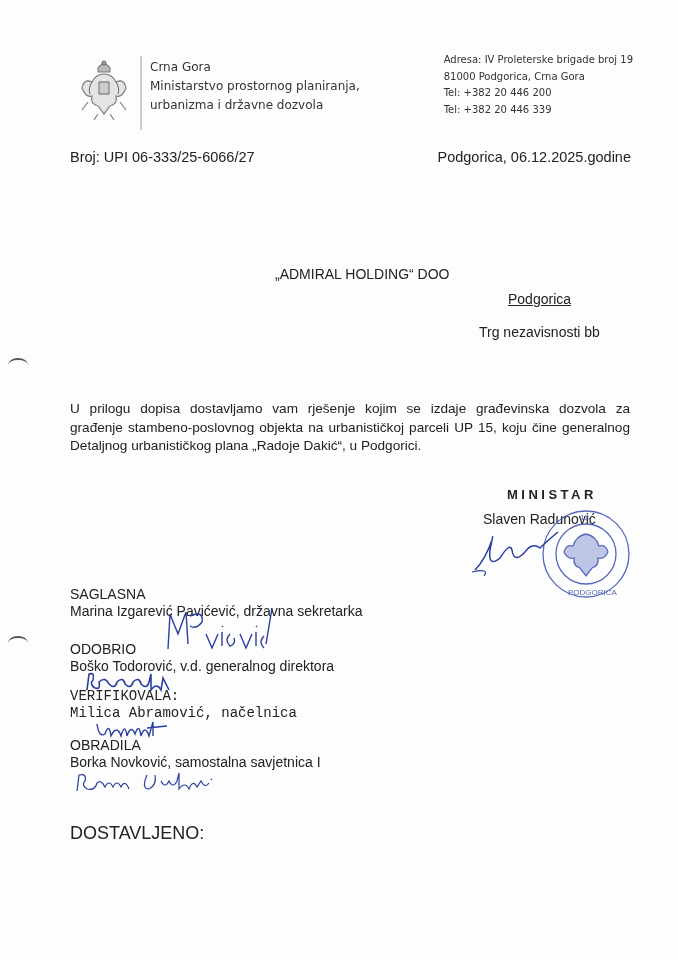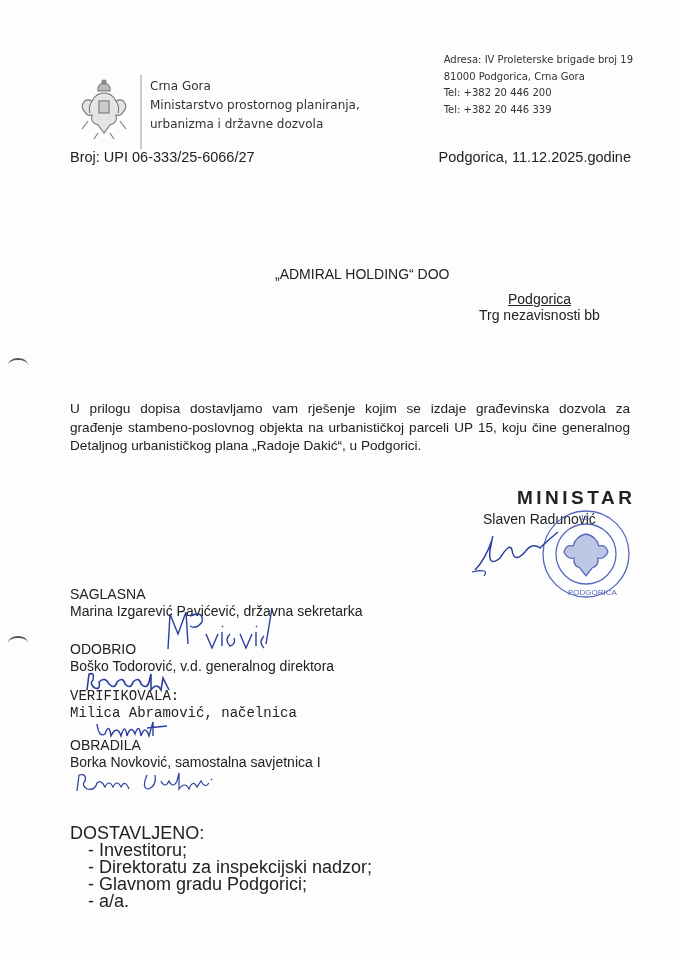--- a/index.html
+++ b/index.html
@@ -5,40 +5,40 @@
     html, body { margin: 0; padding: 0; }
     body {
       width: 679px; height: 960px;
       background: #fdfdfd;
       position: relative;
       overflow: hidden;
       font-family: "Liberation Sans", sans-serif;
       color: #222;
     }
     .abs { position: absolute; }
-    .header-left { left: 78px; top: 58px; display: flex; align-items: flex-start; margin-top: 19px; }
+    .header-left { left: 78px; top: 58px; display: flex; align-items: flex-start; }
     .crest { width: 52px; height: 66px; margin-right: 10px; }
     .header-divider { width: 2px; height: 74px; background: #ccc; margin-right: 8px; margin-top: -2px; }
     .ministry-lines { font-family: "DejaVu Sans", sans-serif; font-size: 12px; line-height: 19px; color: #333; }
     .header-right {
       right: 46px; top: 52px; text-align: left;
       font-family: "DejaVu Sans", sans-serif; font-size: 10px; line-height: 16.5px; color: #333;
     }
     .ref-line { left: 70px; top: 149px; font-size: 14.5px; }
     .date-line { right: 48px; top: 149px; font-size: 14.5px; }
     .recipient-name { left: 275px; top: 266px; font-size: 14px; }
     .recipient-city { left: 508px; top: 291px; font-size: 14px; text-decoration: underline; }
-    .recipient-addr { left: 479px; top: 307px; font-size: 14px; }
+    .recipient-addr { left: 479px; top: 324px; font-size: 14px; }
     .body-text {
       left: 70px; top: 400px; width: 560px;
       font-size: 13.6px; line-height: 18.5px; text-align: justify;
     }
     .body-text span.line { display: block; text-align-last: justify; }
     .body-text span.line.last { text-align-last: left; }
-    .minister-title { left: 489px; top: 487px; font-size: 19px; font-weight: bold; letter-spacing: 3.5px; padding-left: 28px; }
+    .minister-title { left: 479px; top: 487px; font-size: 13px; font-weight: bold; letter-spacing: 3.5px; padding-left: 28px; }
     .minister-name { left: 483px; top: 511px; font-size: 14px; }
     .stamp { left: 540px; top: 508px; width: 92px; height: 92px; }
     .sig-minister { left: 470px; top: 520px; width: 90px; height: 60px; }
     .sig-block { font-size: 14px; line-height: 17px; }
     .approvals-saglasna { left: 70px; top: 586px; }
     .approvals-odobrio { left: 70px; top: 641px; }
     .approvals-verif { left: 70px; top: 688px; font-family: Liberation Mono, monospace; }
     .approvals-obradila { left: 70px; top: 737px; }
     .sig-mp { left: 160px; top: 604px; width: 120px; height: 50px; }
     .sig-bt { left: 85px; top: 670px; width: 90px; height: 24px; }
@@ -75,21 +75,21 @@
 </div>
 
 <div class="abs header-right">
   <div>Adresa: IV Proleterske brigade broj 19</div>
   <div>81000 Podgorica, Crna Gora</div>
   <div>Tel: +382 20 446 200</div>
   <div>Tel: +382 20 446 339</div>
 </div>
 
 <div class="abs ref-line">Broj: UPI 06-333/25-6066/27</div>
-<div class="abs date-line">Podgorica, 11.12.2025.godine</div>
+<div class="abs date-line">Podgorica, 06.12.2025.godine</div>
 
 <div class="abs recipient-name">„ADMIRAL HOLDING“ DOO</div>
 <div class="abs recipient-city">Podgorica</div>
 <div class="abs recipient-addr">Trg nezavisnosti bb</div>
 
 <div class="abs body-text">
   <span class="line">U prilogu dopisa dostavljamo vam rješenje kojim se izdaje građevinska dozvola za</span>
   <span class="line">građenje stambeno-poslovnog objekta na urbanističkoj parceli UP 15, koju čine generalnog</span>
   <span class="line last">Detaljnog urbanističkog plana „Radoje Dakić“, u Podgorici.</span>
 </div>
@@ -137,19 +137,13 @@
 </svg>
 <svg class="abs sig-ma" viewBox="0 0 75 22">
   <path d="M2 6 Q4 20 10 16 Q14 4 16 18 Q22 6 26 18 Q30 4 32 18 Q36 6 40 16 Q44 4 46 18 Q50 6 54 18 L58 4 L58 18 M52 10 L72 8" fill="none" stroke="#2a3f9e" stroke-width="1.4"></path>
 </svg>
 <svg class="abs sig-bn" viewBox="0 0 150 22">
   <path d="M2 20 L4 4 Q12 2 10 10 Q6 14 12 18 Q20 20 22 12 Q26 8 30 16 Q34 8 38 16 Q42 8 46 16 Q50 8 54 18 M72 4 Q66 18 74 18 Q82 14 80 4 M86 10 Q90 18 94 10 Q98 18 102 10 L104 2 L104 18 Q110 10 114 18 Q118 8 122 16 L126 10 Q130 18 134 12 M136 8 L137 9" fill="none" stroke="#2a3f9e" stroke-width="1.2"></path>
 </svg>
 
 <div class="abs delivered">
   <div>DOSTAVLJENO:</div>
-  <ul>
-    <li>Investitoru;</li>
-    <li>Direktoratu za inspekcijski nadzor;</li>
-    <li>Glavnom gradu Podgorici;</li>
-    <li>a/a.</li>
-  </ul>
 </div>
 
 </body></html>

